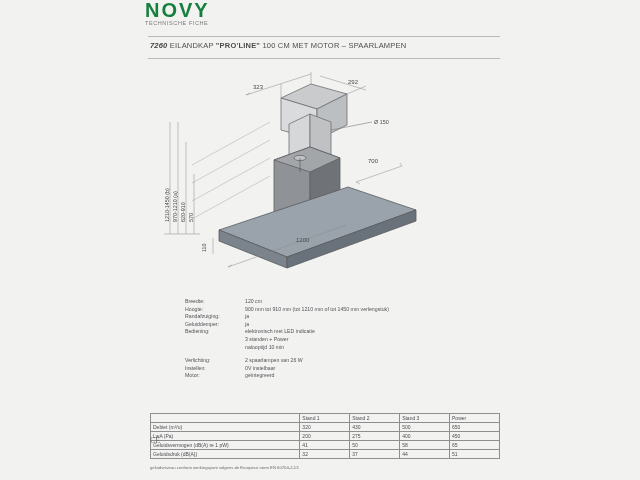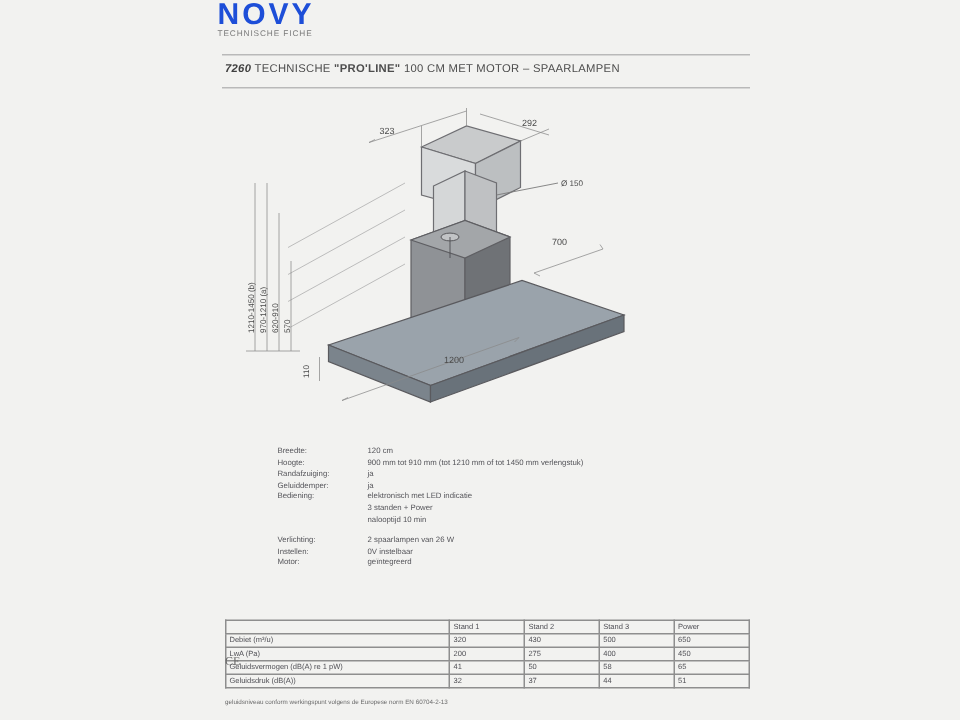--- a/index.html
+++ b/index.html
@@ -26,21 +26,21 @@
     position: absolute;
     left: 145px;
     top: 0px;
     width: 120px;
     height: 26px;
   }
   .brand-name {
     font-size: 20px;
     font-weight: bold;
     letter-spacing: 2px;
-    color: #1d4ed8;
+    color: #15803d;
     line-height: 20px;
   }
   .brand-sub {
     font-size: 5.5px;
     letter-spacing: 0.6px;
     color: #7a7a7a;
     line-height: 7px;
   }
   .rule {
     position: absolute;
@@ -151,21 +151,21 @@
 <div id="page">
 
   <div class="brand">
     <div class="brand-name">NOVY</div>
     <div class="brand-sub">TECHNISCHE FICHE</div>
   </div>
 
   <div class="rule r1"></div>
   <div class="title-row">
     <span class="code">7260</span>
-    <span>TECHNISCHE</span>
+    <span>EILANDKAP</span>
     <span class="model">"PRO'LINE"</span>
     <span>100 CM MET MOTOR – SPAARLAMPEN</span>
   </div>
   <div class="rule r2"></div>
 
   <div id="drawing">
     <svg width="360" height="230" viewBox="0 0 360 230">
 
       <g stroke="#b5b5b5" stroke-width="0.6" fill="none">
         <line x1="42" y1="103" x2="120" y2="60"></line>

